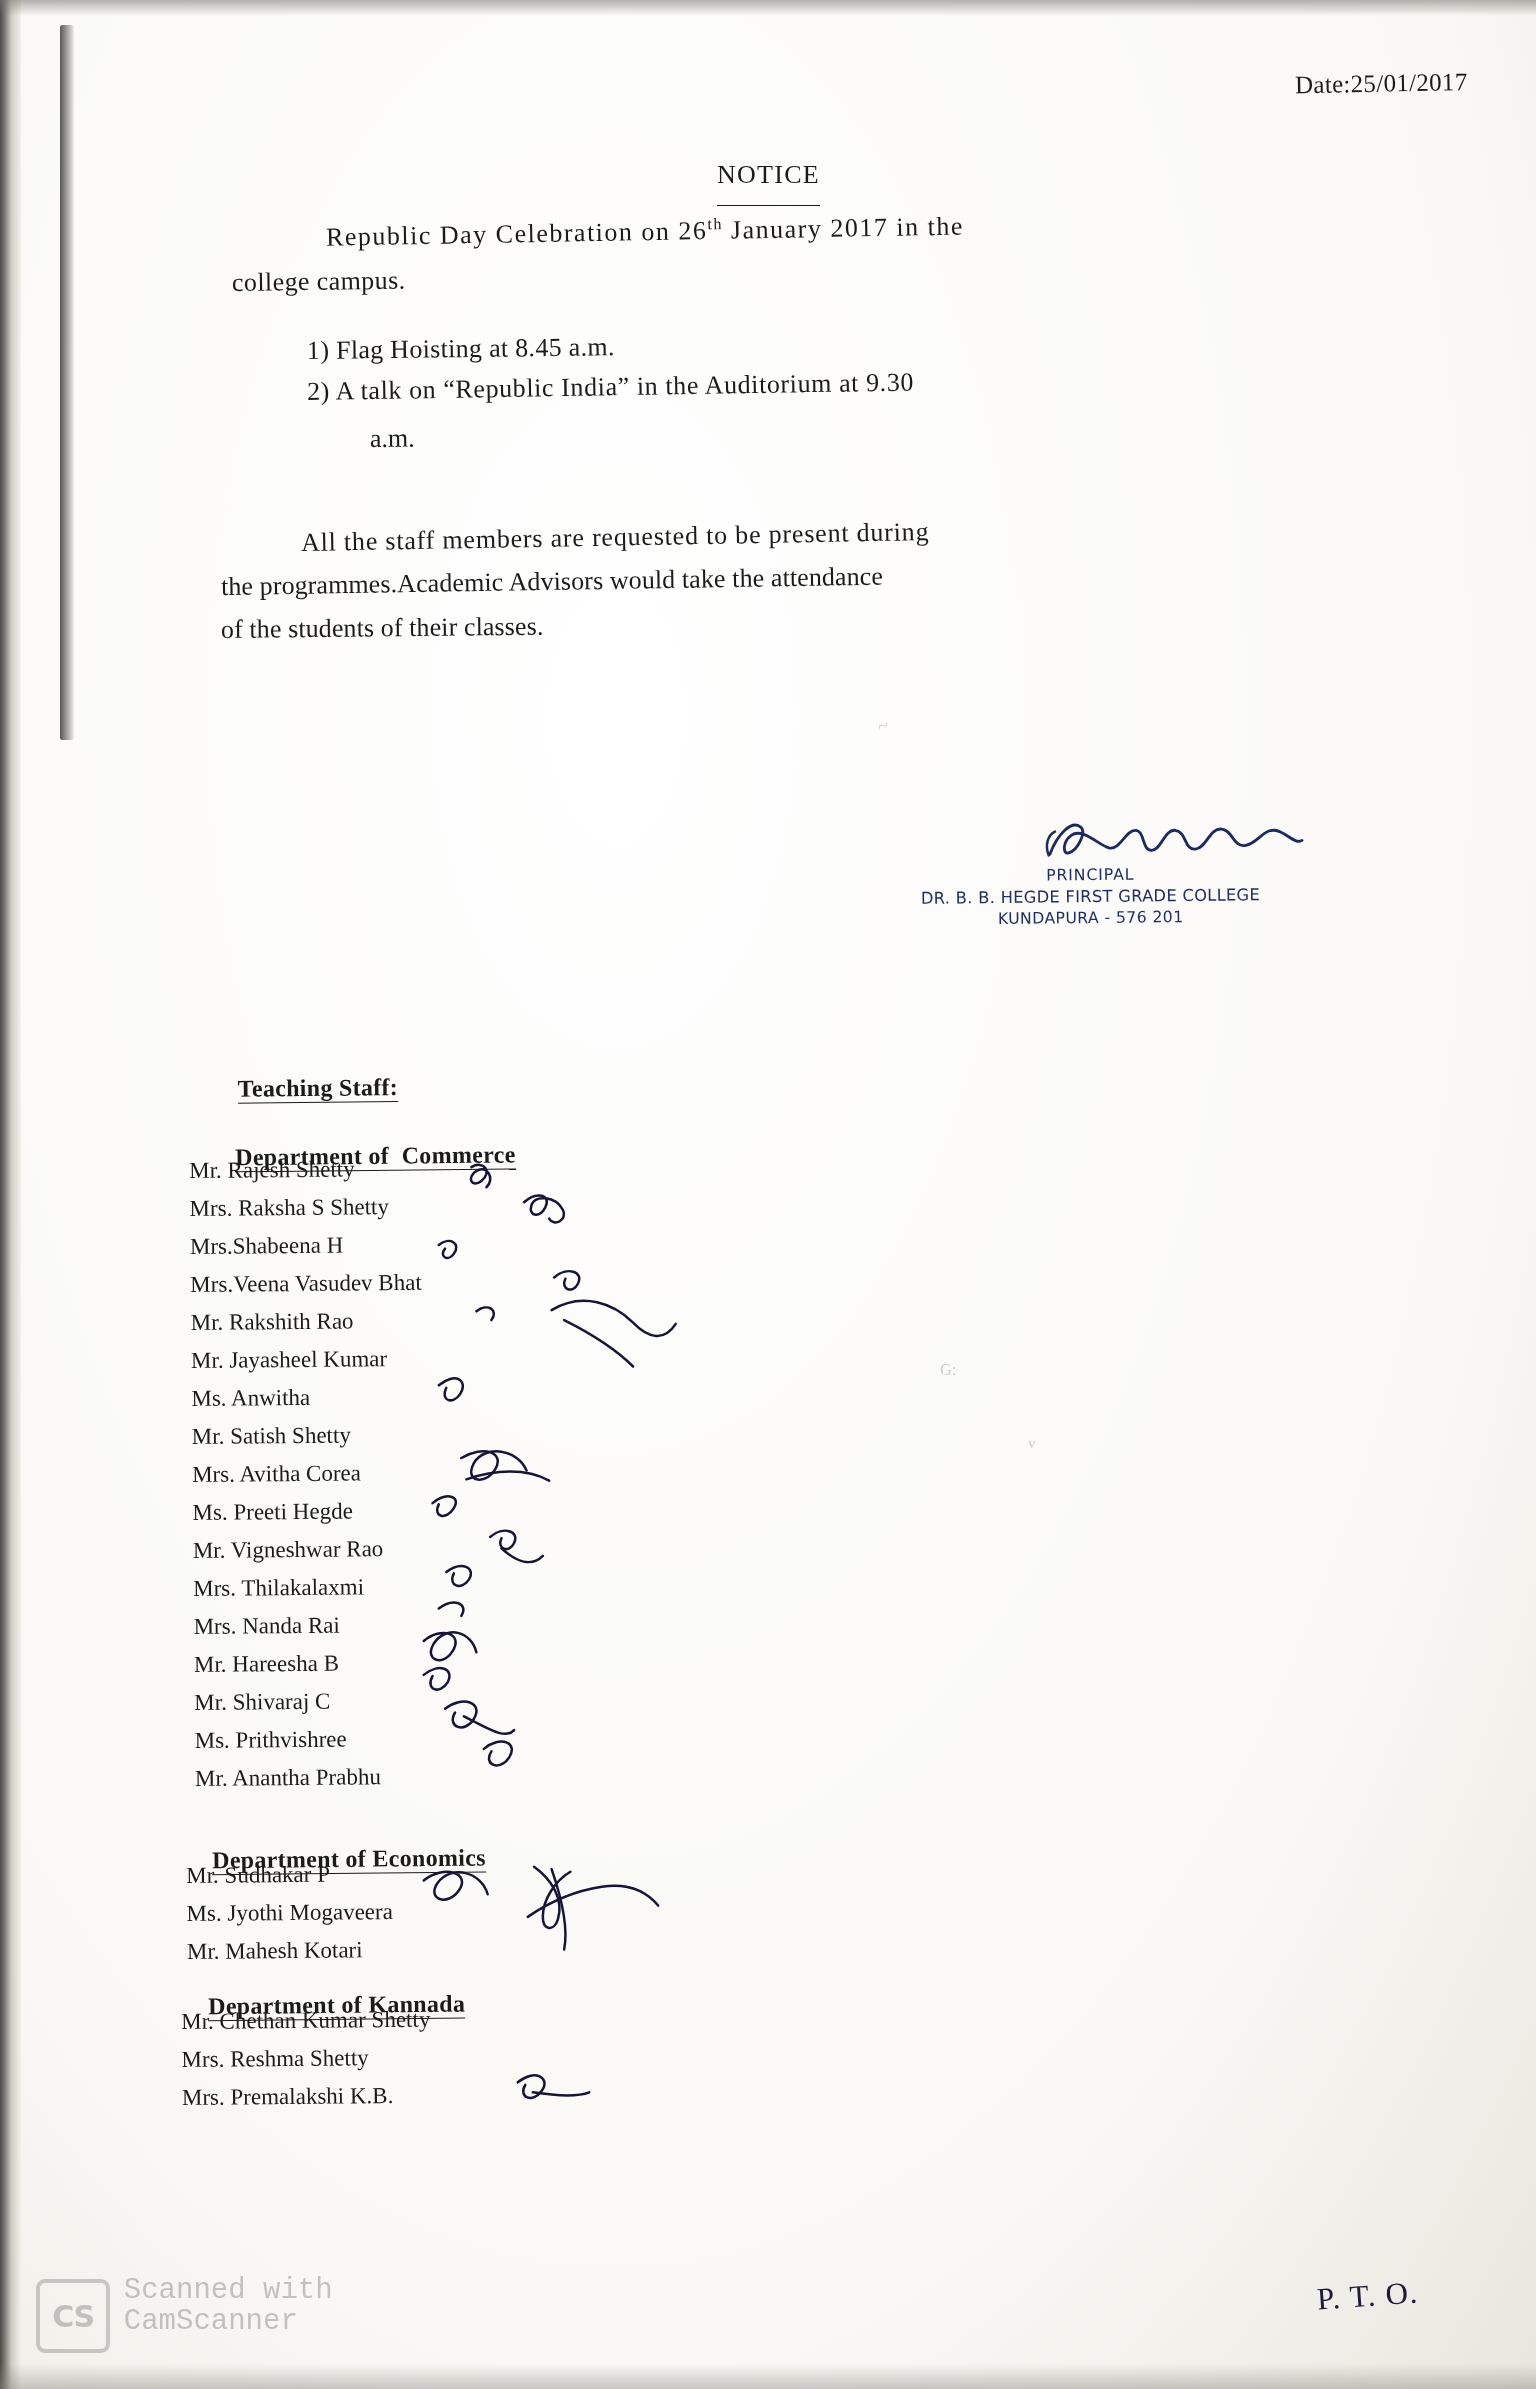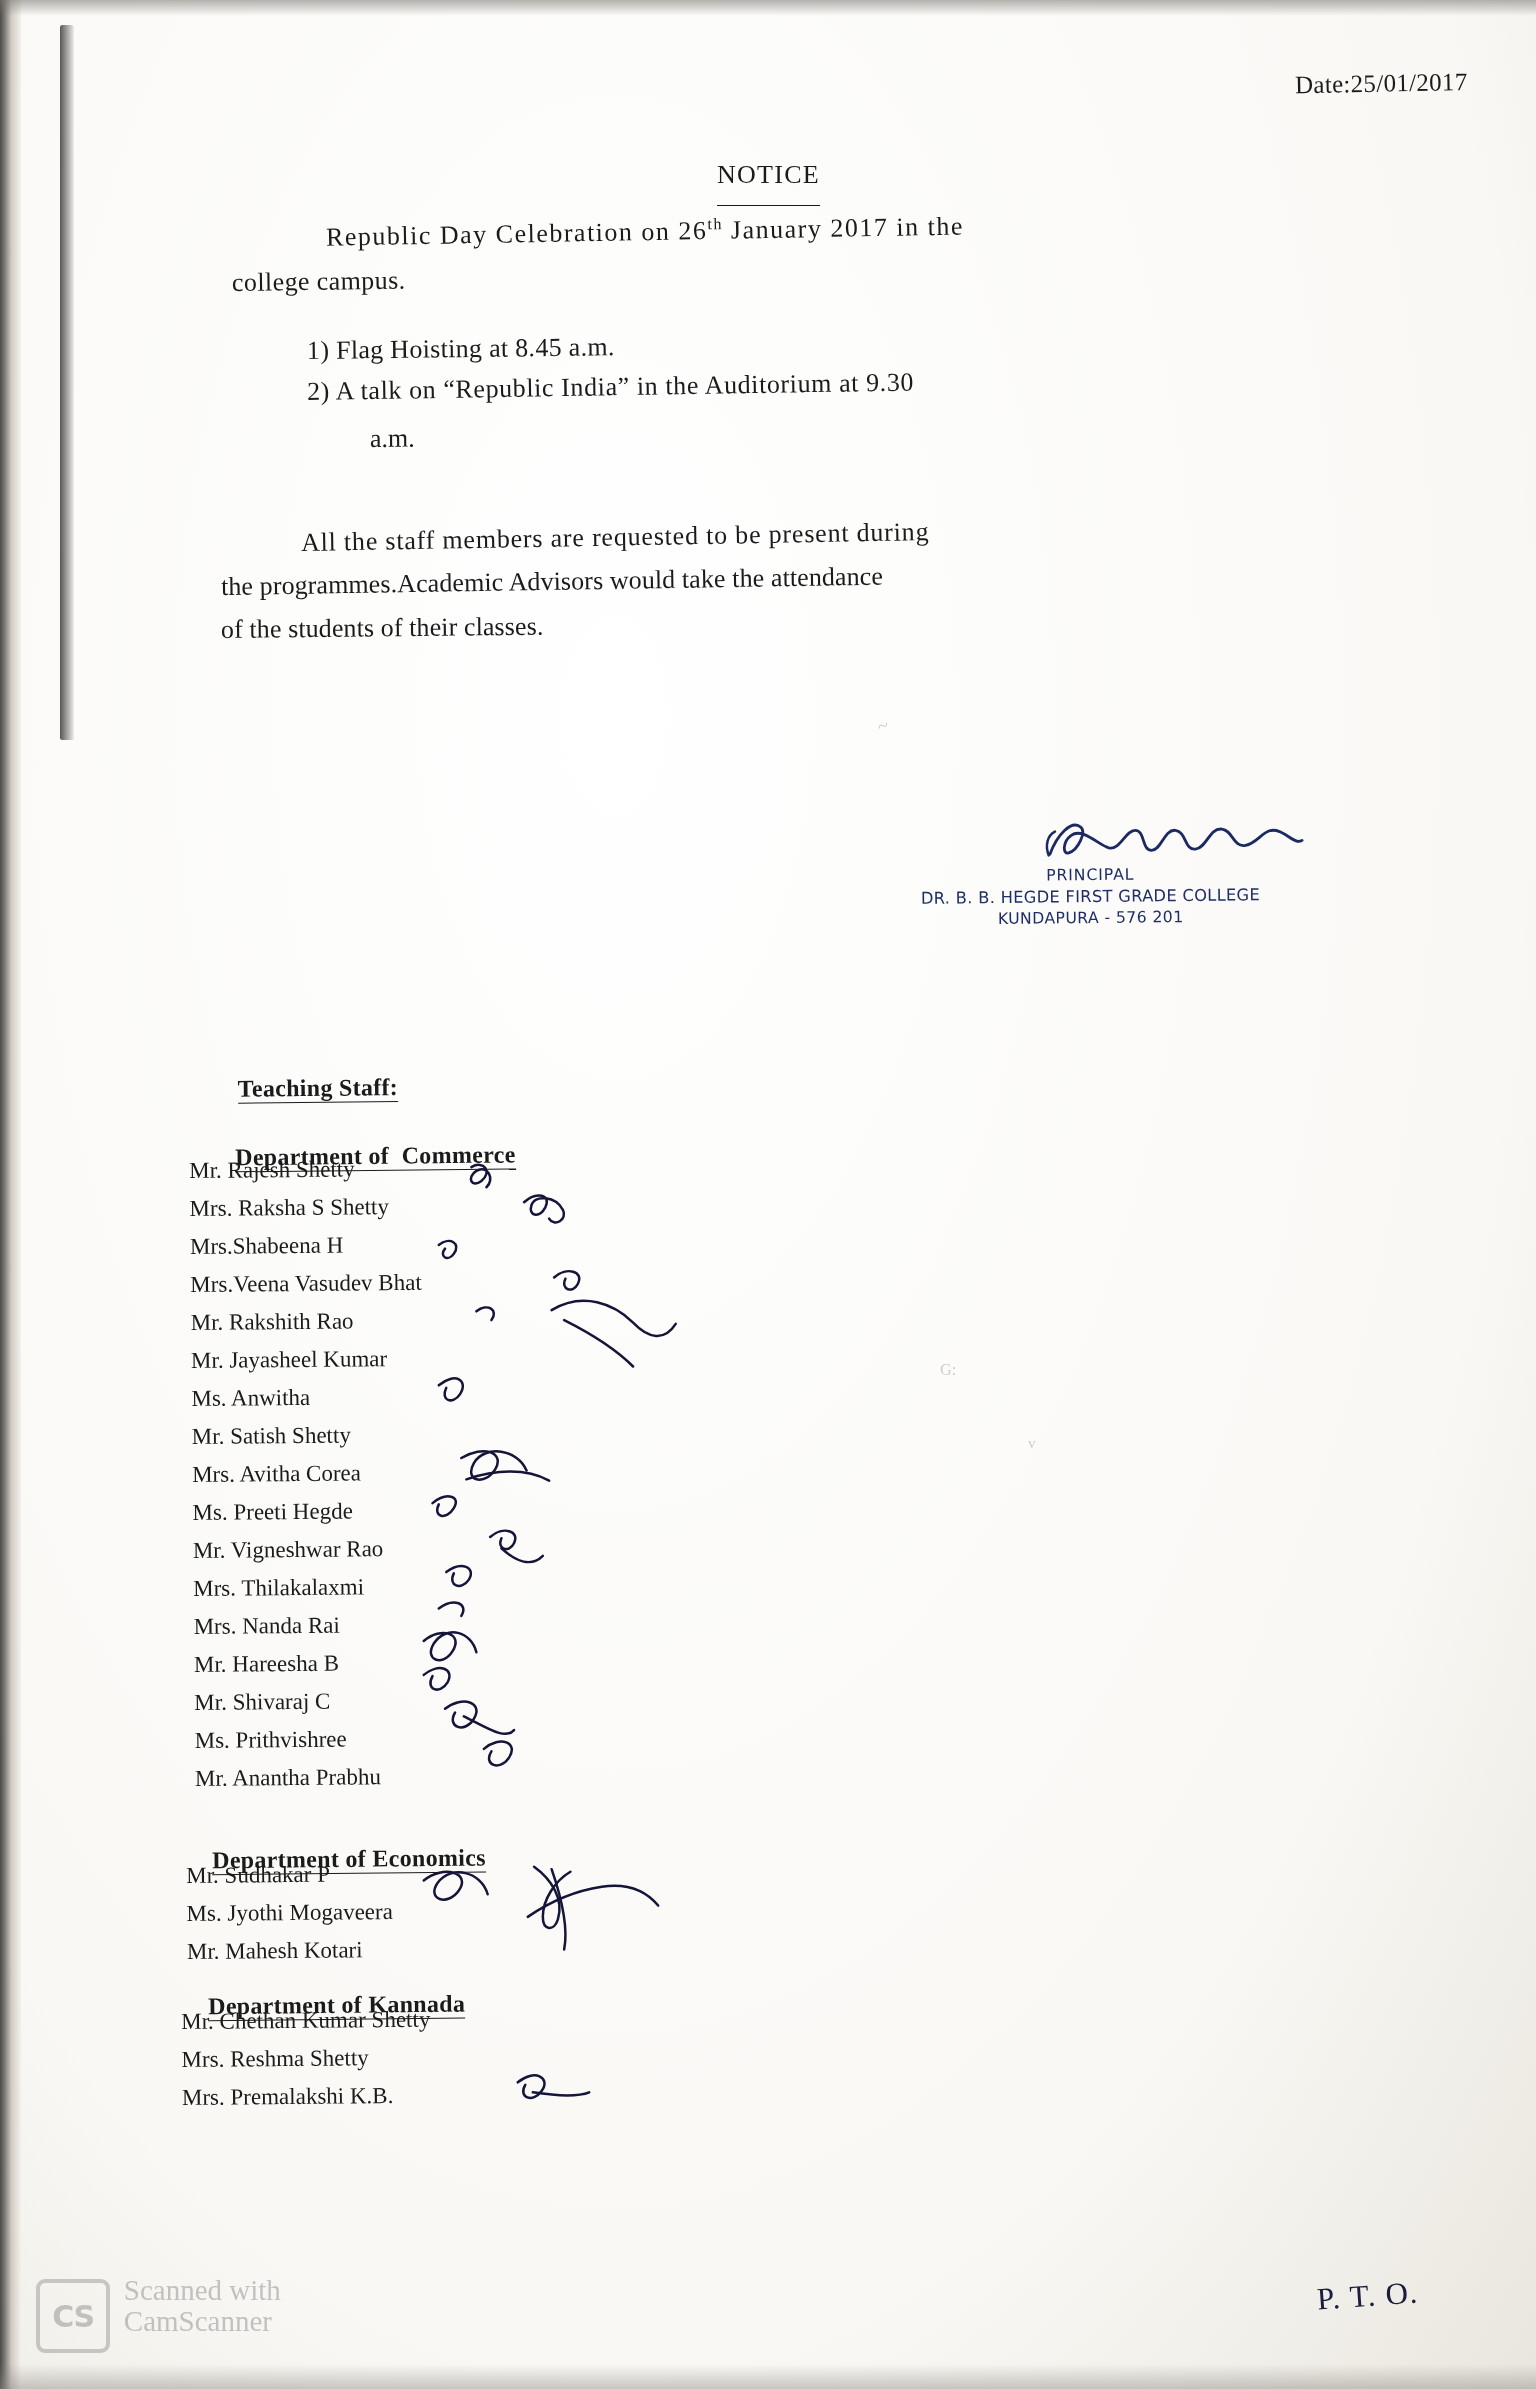--- a/index.html
+++ b/index.html
@@ -154,21 +154,21 @@
     border-radius: 9px;
     color: #8f8f8f;
     font-family: "DejaVu Sans", sans-serif;
     font-weight: bold;
     font-size: 30px;
     display: flex; align-items: center; justify-content: center;
     letter-spacing: -1.3px;
     margin-top: 20px;
   }
   #cs-text {
-    font-family: Liberation Serif, serif;
+    font-family: Liberation Mono, monospace;
     color: #8d8d8d;
     font-size: 29px;
     line-height: 1.08;
   }
   #pto {
     position: absolute;
     right: 119px; bottom: 75px;
     font-family: "Liberation Serif", serif;
     font-size: 31px;
     color: #1c1c3c;

